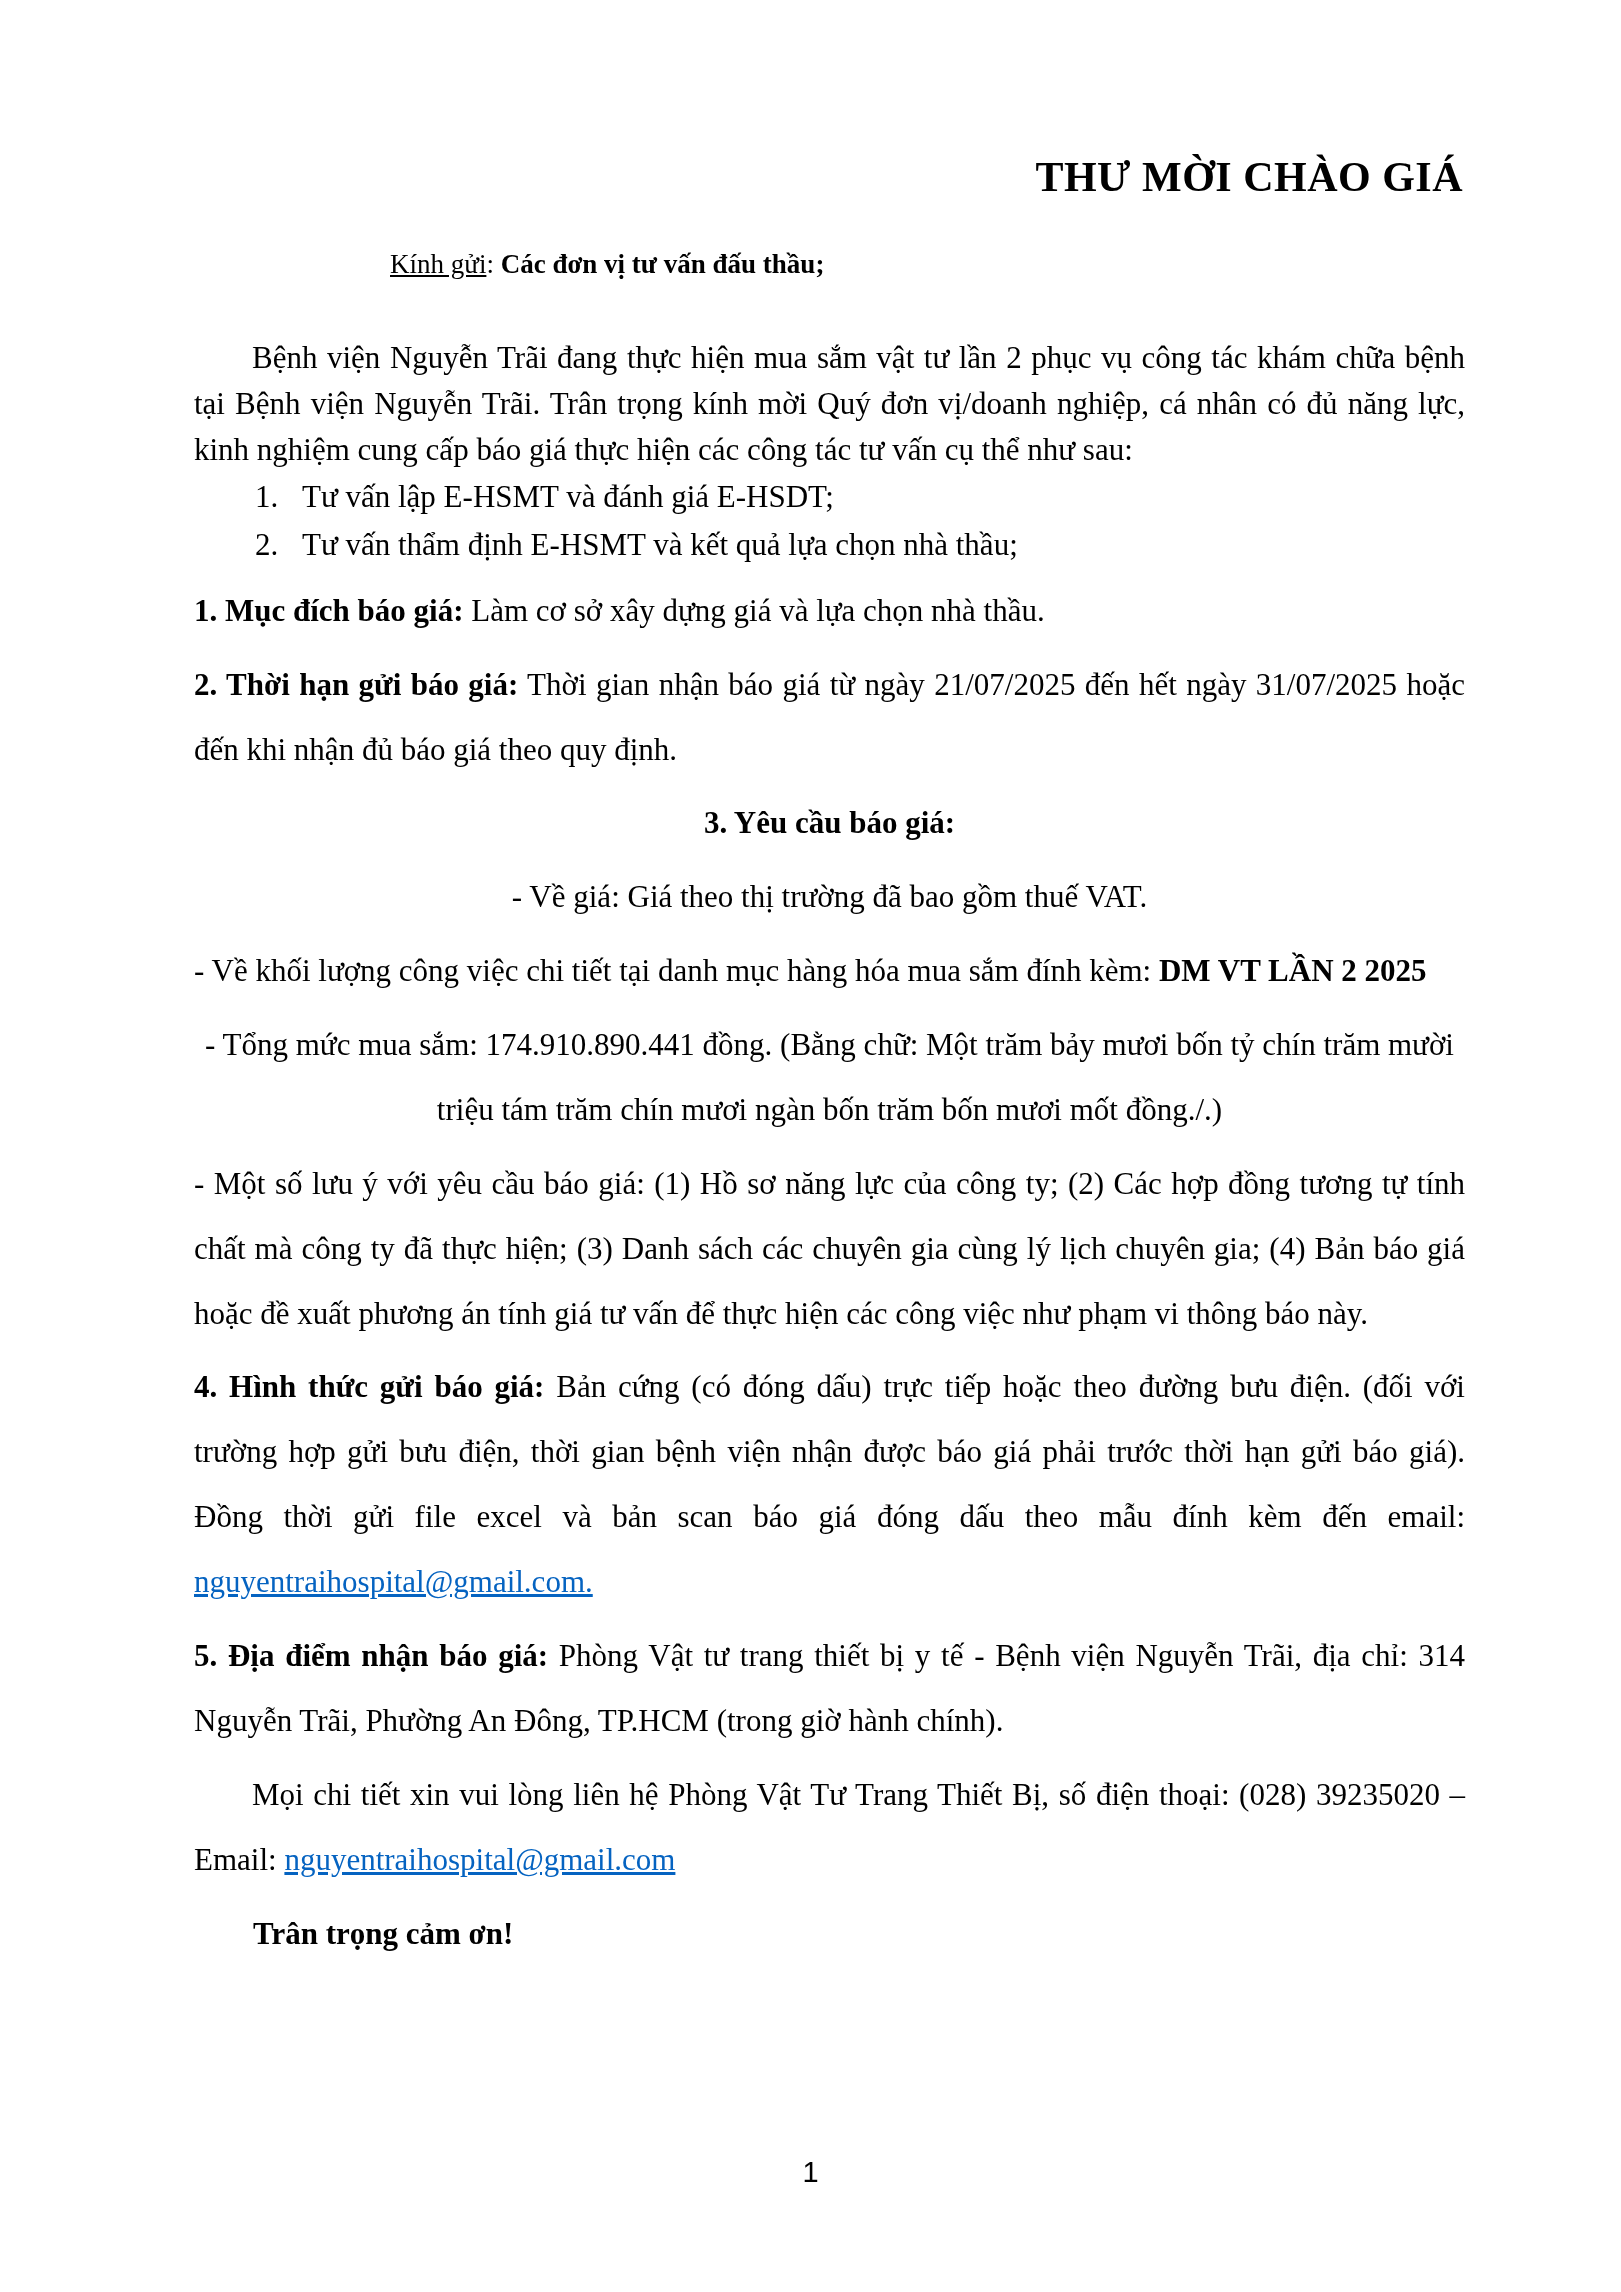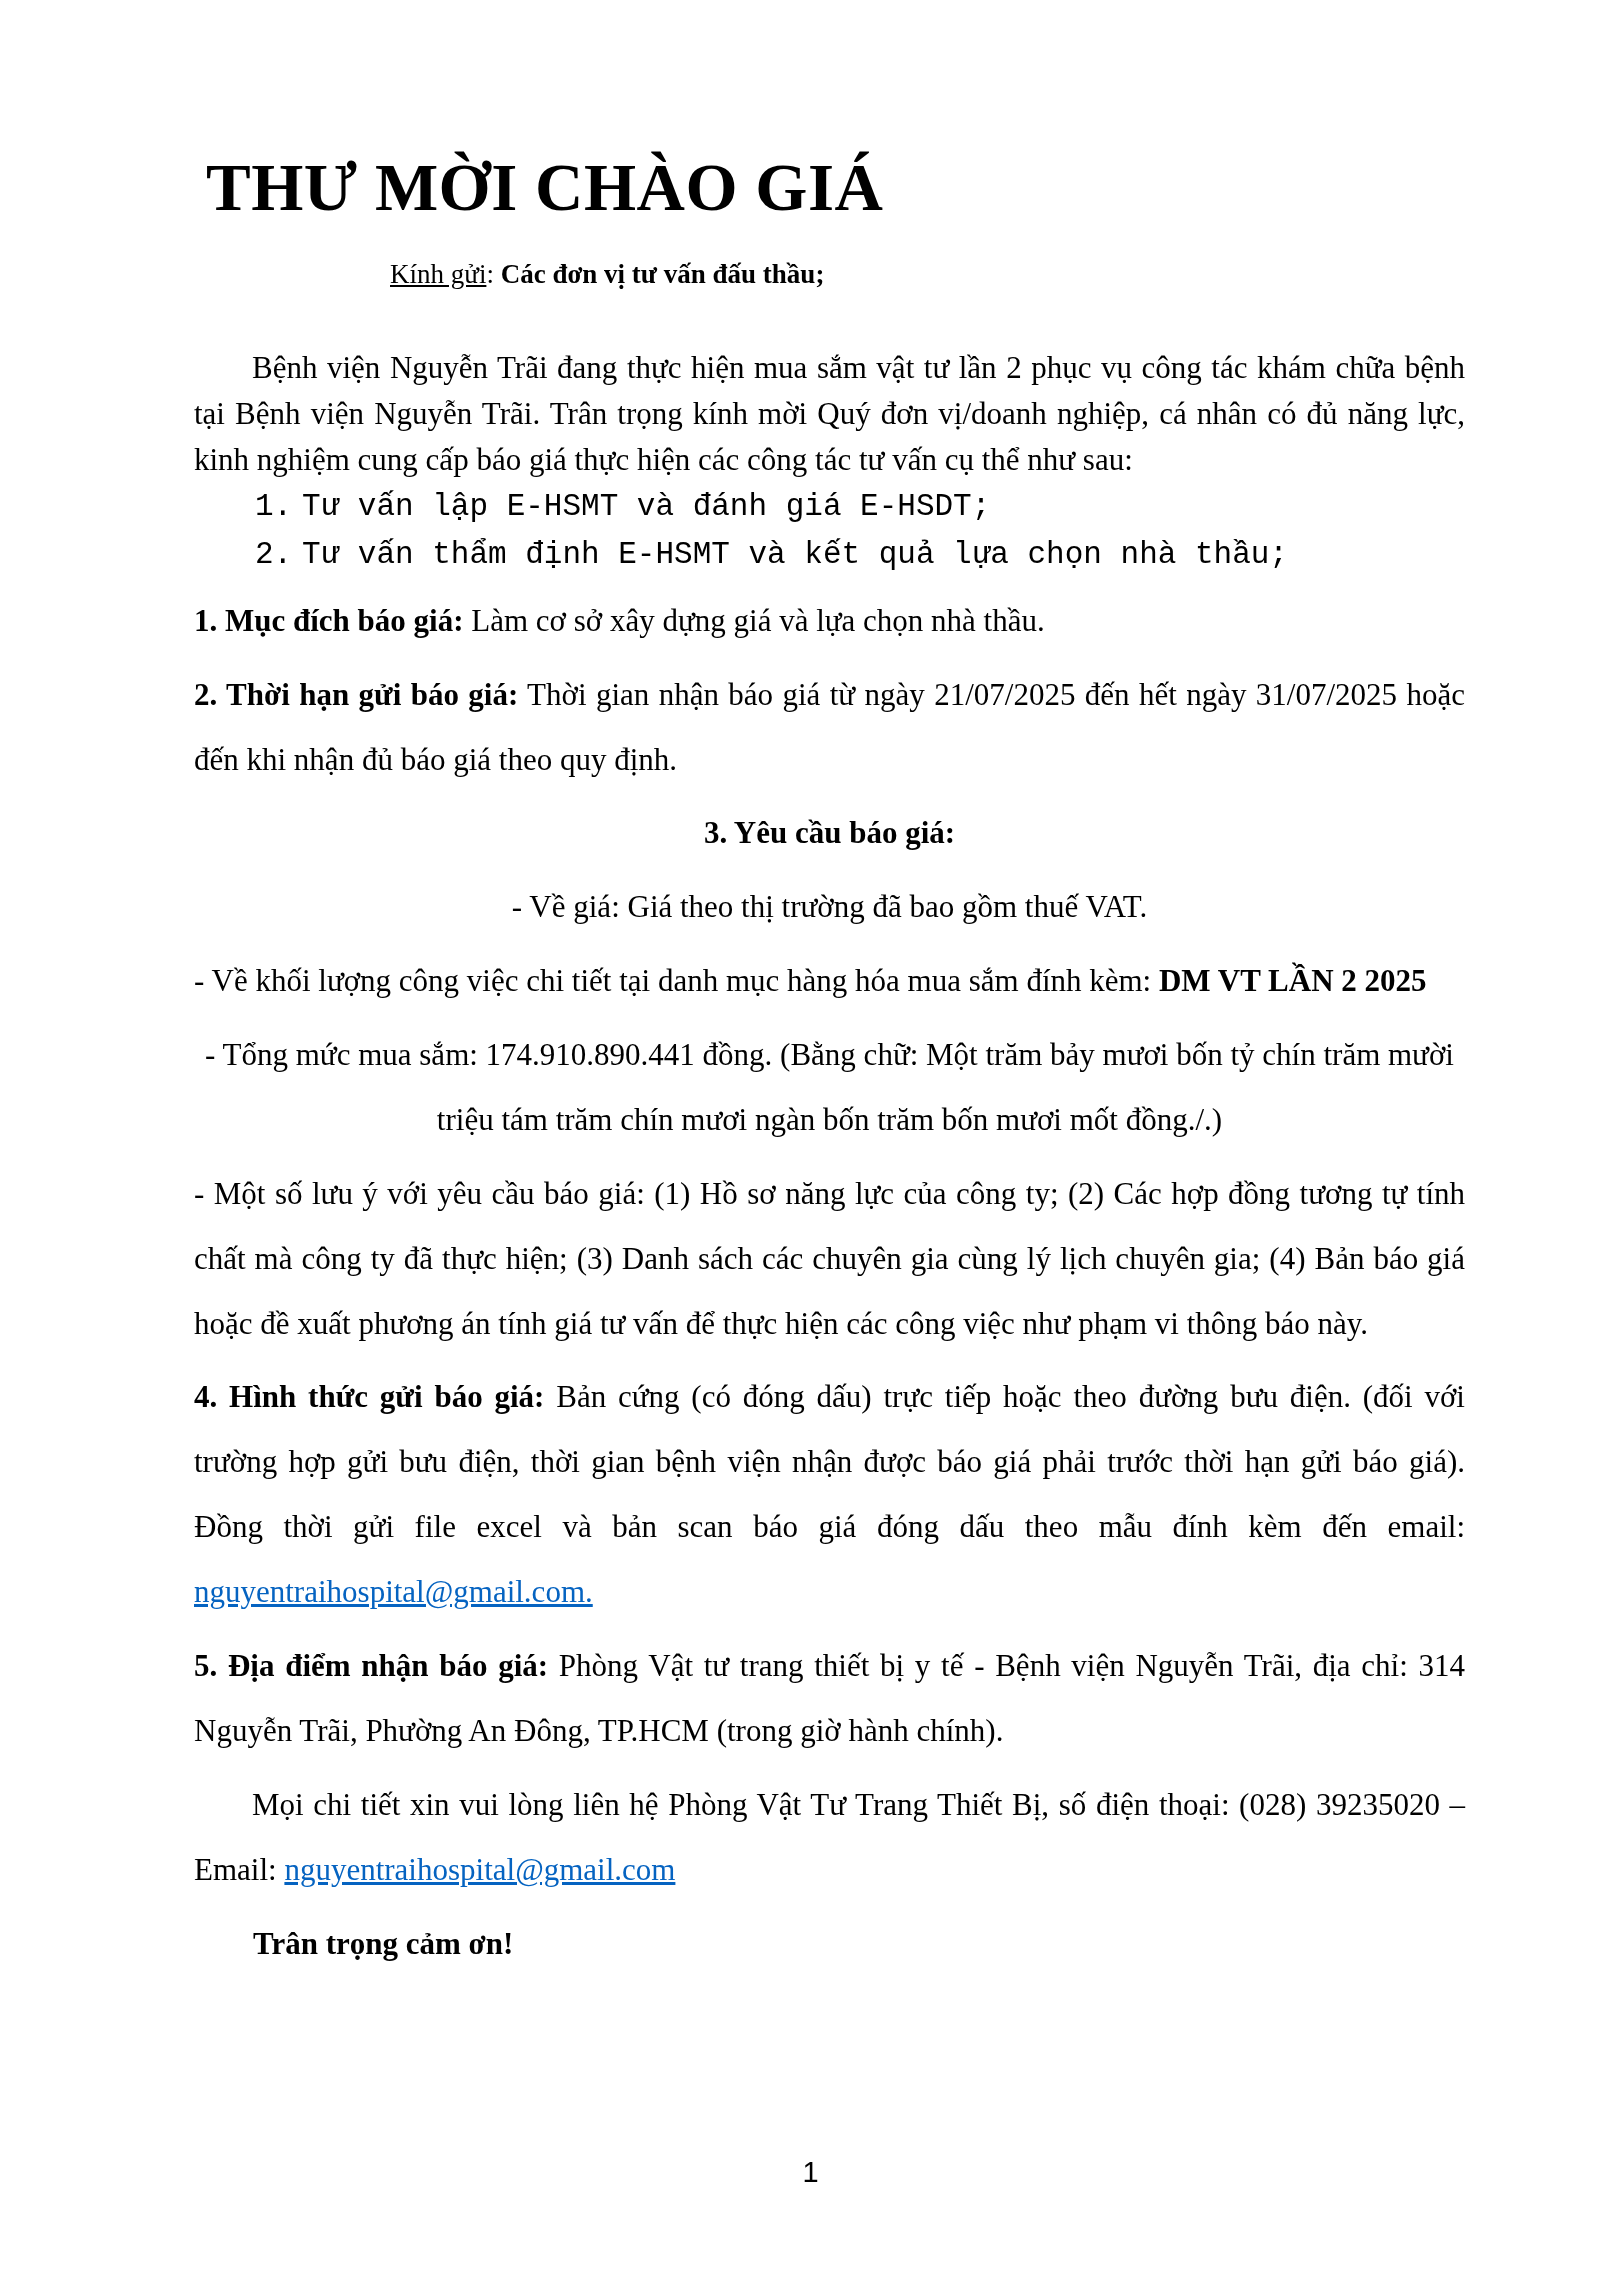--- a/index.html
+++ b/index.html
@@ -3,28 +3,28 @@
 <meta charset="utf-8">
 <style>
   html,body{margin:0;padding:0;background:#ffffff;}
   .page{
     width:1621px;height:2293px;background:#ffffff;position:relative;
     box-sizing:border-box;padding:147px 156px 0 194px;
     font-family:"Liberation Serif","DejaVu Serif",serif;
     font-size:31px;color:#000;
   }
   .title{
-    font-size:67px;line-height:57px;font-weight:bold;text-align:left;
-    margin:12px;letter-spacing:0.5px;
+    font-size:42px;line-height:57px;font-weight:bold;text-align:right;
+    margin:2px;letter-spacing:0.5px;
   }
   .salutation{margin:33px 0 0 196px;font-size:27px;line-height:51px;}
   .salutation .kinh{text-decoration:underline;}
   .salutation .recipient{font-weight:bold;}
   .intro{margin:45px 0 0 0;text-align:justify;text-indent:58px;line-height:46px;}
-  .tasks{margin:0 0 0 61px;font-family:Liberation Mono, monospace;}
+  .tasks{margin:0 0 0 61px;}
   .task{line-height:48px;}
   .task-num{display:inline-block;width:47px;}
   .sec{margin:8.8px 0 0 0;line-height:65px;text-align:justify;}
   .sec.noj{text-align:center;}
   .sec-label{font-weight:bold;}
   .bold{font-weight:bold;}
   .indent{text-indent:58px;}
   a.email{color:#0563C1;text-decoration:underline;cursor:pointer;}
   .closing{margin:8.8px 0 0 59px;line-height:65px;font-weight:bold;}
   .page-num{

